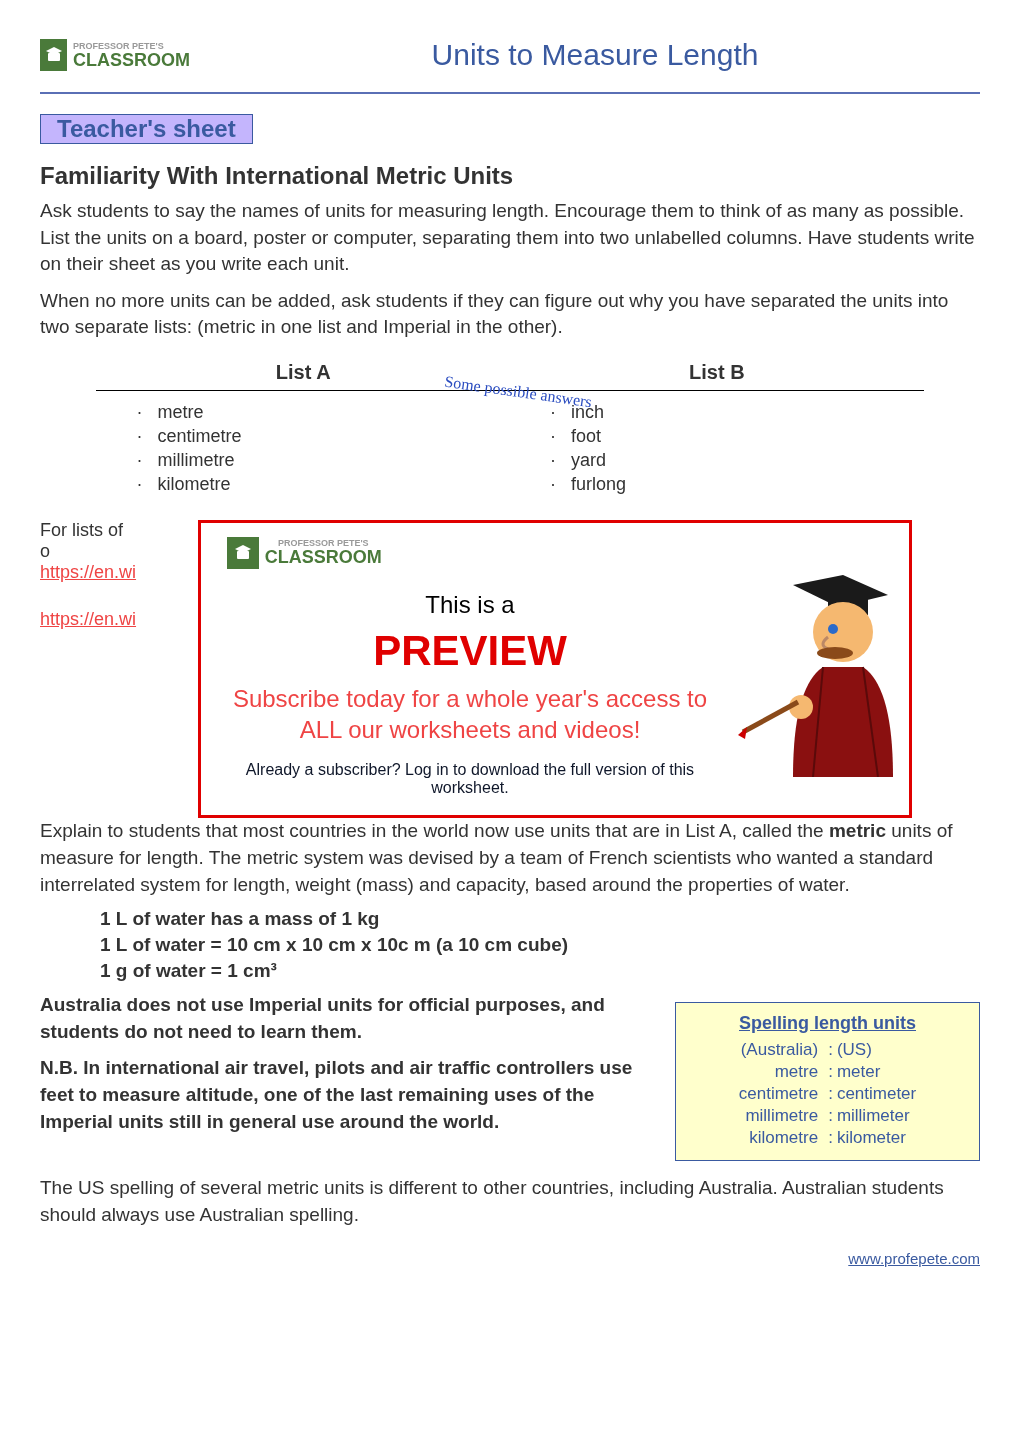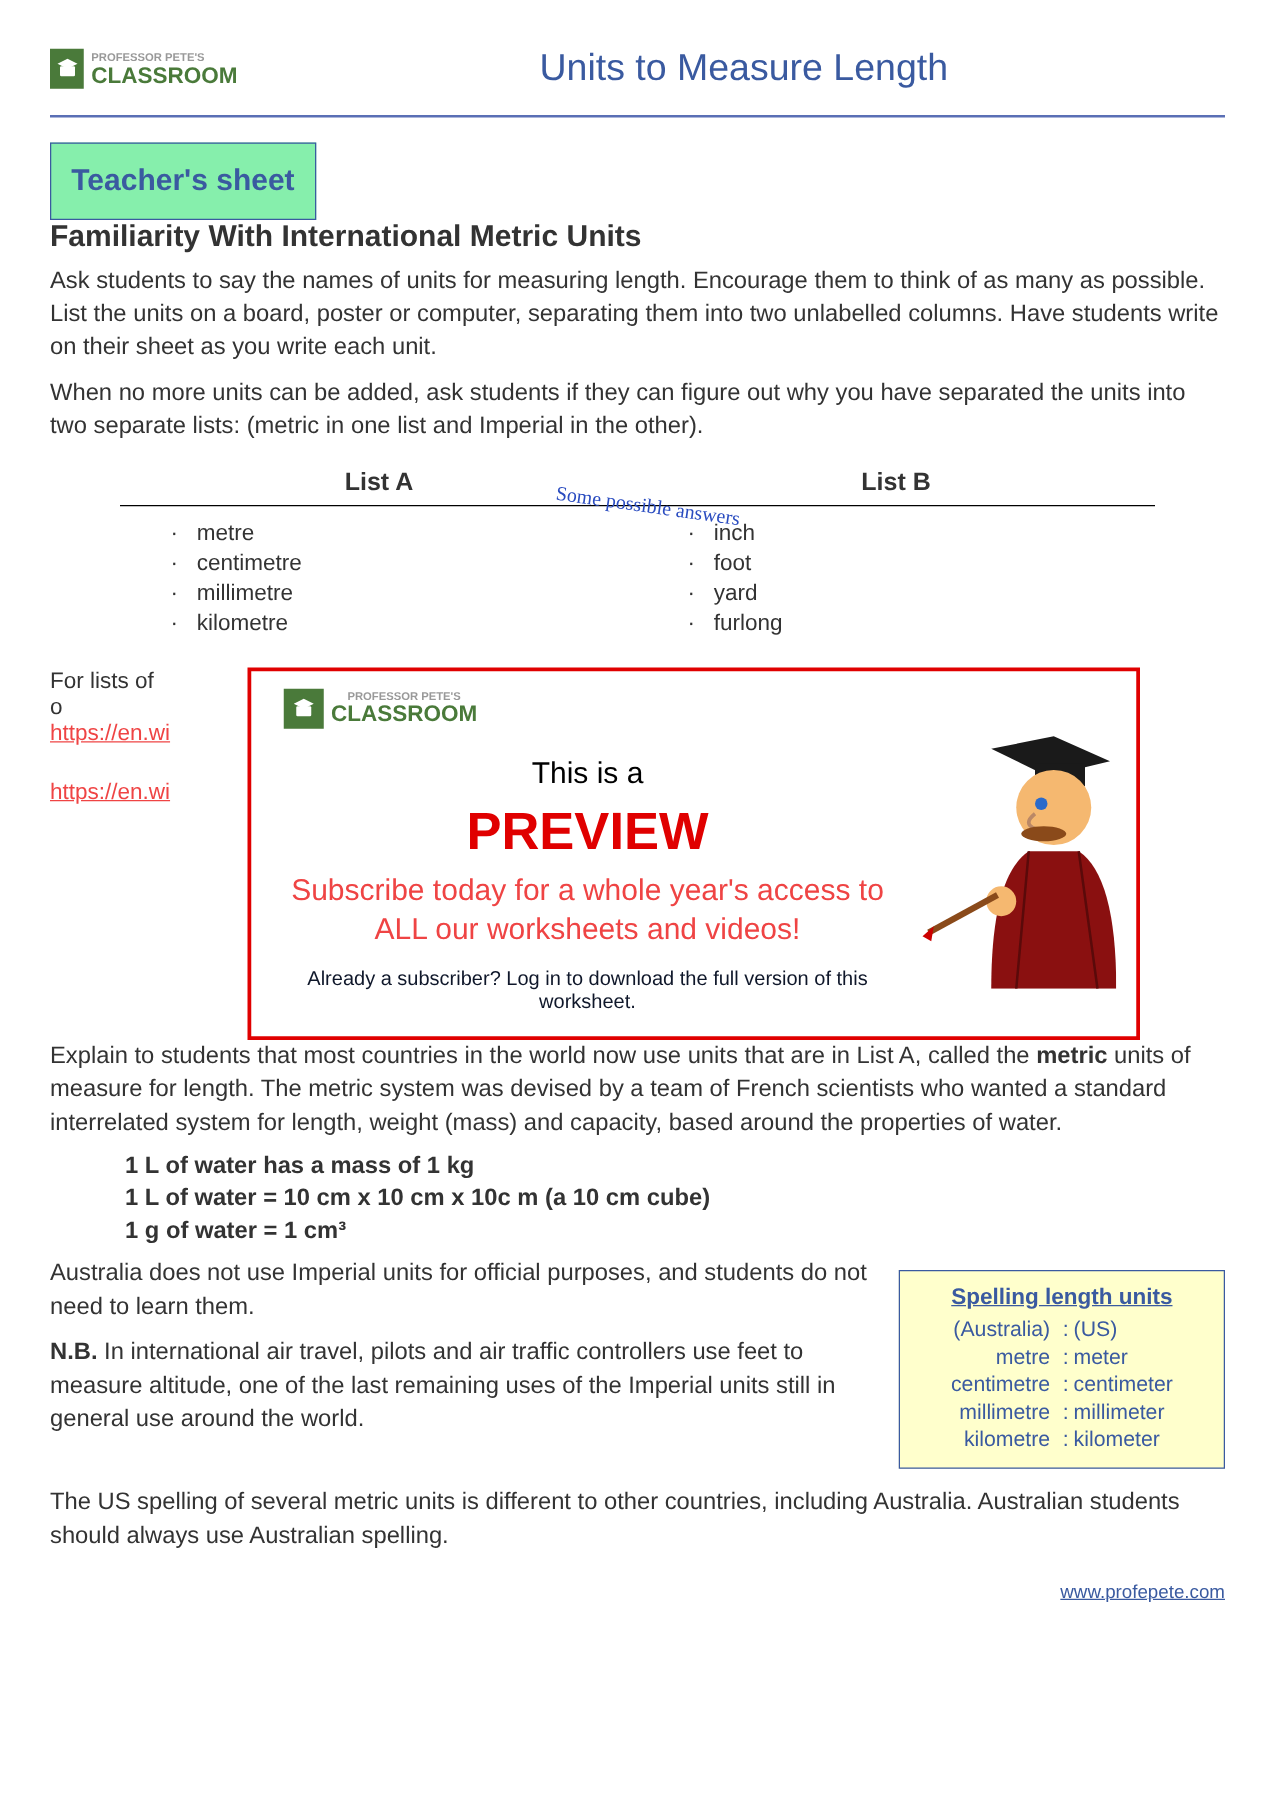--- a/index.html
+++ b/index.html
@@ -55,24 +55,25 @@
       color: #4a7a3a;
     }
     .page-title {
       color: #3a5aa0;
       font-size: 30px;
       font-weight: 500;
       text-align: center;
       flex: 1;
     }
     .teacher-sheet-box {
-      background: #86efac;
+      background: #c4b5fd;
       border: 1.5px solid #3a5aa0;
-      padding: 16px 16px;
+      padding: 0 16px;
       display: inline-block;
+      margin-bottom: 18px;
     }
     .teacher-sheet-text {
       color: #3a5aa0;
       font-size: 24px;
       font-weight: bold;
     }
     h2 {
       color: #333;
       font-size: 24px;
       margin-bottom: 8px;
@@ -185,26 +186,27 @@
       font-size: 19px;
       margin: 4px 0;
     }
     .lower-section {
       display: flex;
       gap: 20px;
       align-items: flex-start;
     }
     .lower-left {
       flex: 1;
+      font-weight: bold;
     }
     .spelling-box {
       background: #ffffcc;
       border: 1.5px solid #3a5aa0;
       padding: 10px 20px;
-      width: 261px;
+      width: 305px;
       margin-top: 10px;
     }
     .spelling-title {
       color: #3a5aa0;
       font-size: 18px;
       font-weight: bold;
       text-decoration: underline;
       text-align: center;
       margin-bottom: 6px;
     }

